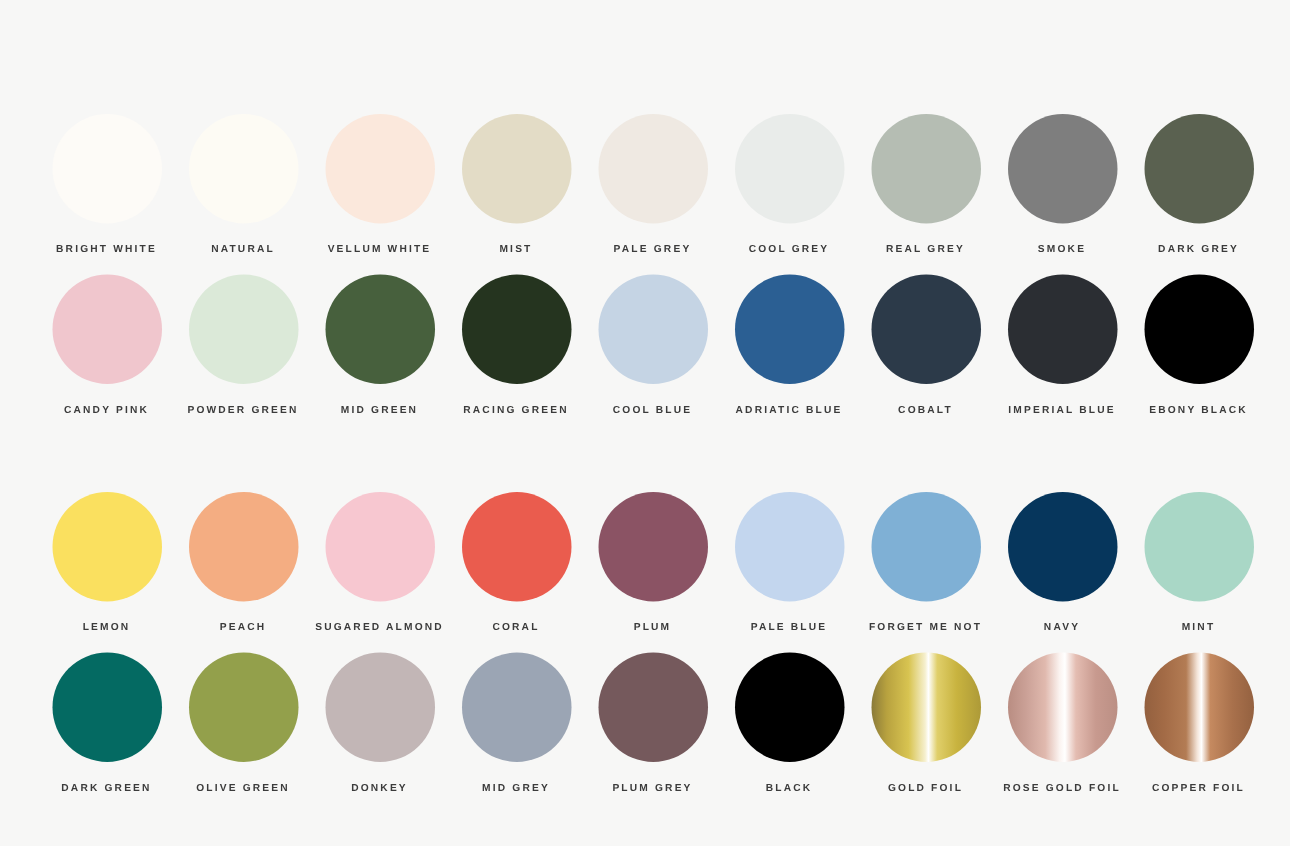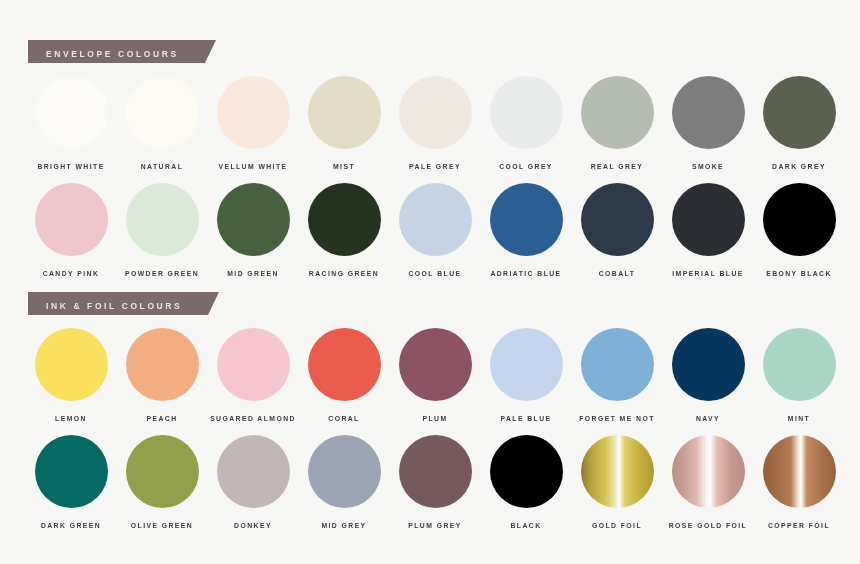--- a/index.html
+++ b/index.html
@@ -100,27 +100,20 @@
   #row-2 { top: 183px; }
   #banner-ink  { top: 292px; }
   #row-3 { top: 328px; }
   #row-4 { top: 435px; }
 </style>
 </head>
 <body>
 
 <div class="sheet">
 
-  <div class="section" id="banner-envelope">
-    <div class="banner-wrap">
-      <div class="banner">
-        <span class="banner-label">ENVELOPE COLOURS</span>
-      </div>
-    </div>
-  </div>
 
   <div class="row" id="row-1">
     <div class="swatch">
       <div class="disc" style="background:#fdfbf7;"></div>
       <div class="swatch-label">BRIGHT WHITE</div>
     </div>
     <div class="swatch">
       <div class="disc" style="background:#fdfbf4;"></div>
       <div class="swatch-label">NATURAL</div>
     </div>
@@ -186,27 +179,20 @@
     <div class="swatch">
       <div class="disc" style="background:#2b2e33;"></div>
       <div class="swatch-label">IMPERIAL BLUE</div>
     </div>
     <div class="swatch">
       <div class="disc" style="background:#000000;"></div>
       <div class="swatch-label">EBONY BLACK</div>
     </div>
   </div>
 
-  <div class="section" id="banner-ink">
-    <div class="banner-wrap">
-      <div class="banner">
-        <span class="banner-label">INK &amp; FOIL COLOURS</span>
-      </div>
-    </div>
-  </div>
 
   <div class="row" id="row-3">
     <div class="swatch">
       <div class="disc" style="background:#fae05f;"></div>
       <div class="swatch-label">LEMON</div>
     </div>
     <div class="swatch">
       <div class="disc" style="background:#f4ad82;"></div>
       <div class="swatch-label">PEACH</div>
     </div>

